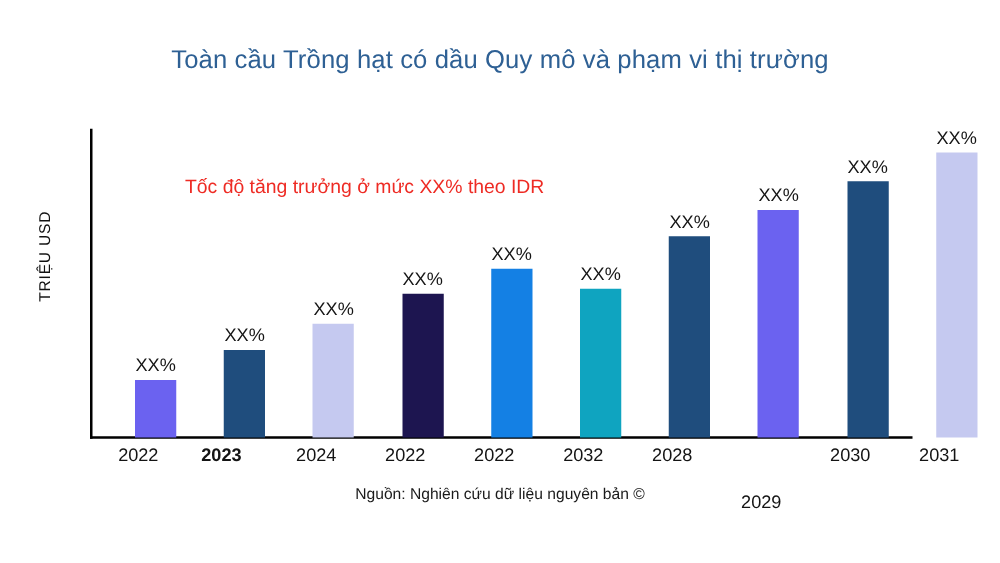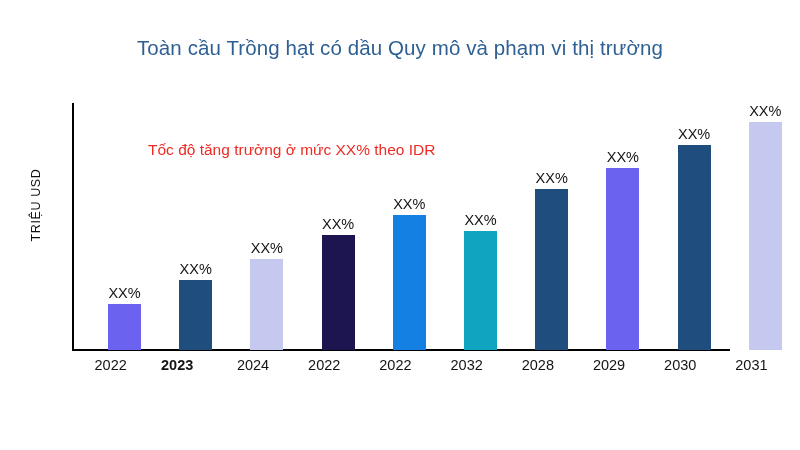--- a/index.html
+++ b/index.html
@@ -164,27 +164,28 @@
       <div class="tick-label" style="left: 450.5px;">2032</div>
       <div class="bar-group" style="left: 535.2px; width: 33px; height: 191px;">
         <div class="bar" style="height: 161px; background: rgb(31, 77, 125);"></div>
         <div class="bar-value" style="bottom: 164px;">XX%</div>
       </div>
       <div class="tick-label" style="left: 521.7px;">2028</div>
       <div class="bar-group" style="left: 606.4px; width: 33px; height: 212px;">
         <div class="bar" style="height: 182px; background: rgb(107, 98, 240);"></div>
         <div class="bar-value" style="bottom: 185px;">XX%</div>
       </div>
-      <div class="tick-label" style="left: 592.9px;">2029</div>
+      <div class="tick-label" style="left: 592.9px; margin-top: 37px;">2029</div>
       <div class="bar-group" style="left: 677.6px; width: 33px; height: 235px;">
         <div class="bar" style="height: 205px; background: rgb(31, 77, 125);"></div>
         <div class="bar-value" style="bottom: 208px;">XX%</div>
       </div>
       <div class="tick-label" style="left: 664.1px;">2030</div>
       <div class="bar-group" style="left: 748.8px; width: 33px; height: 258px;">
         <div class="bar" style="height: 228px; background: rgb(197, 201, 240);"></div>
         <div class="bar-value" style="bottom: 231px;">XX%</div>
       </div>
       <div class="tick-label" style="left: 735.3px;">2031</div>
     </div>
 
+  <div class="source-note">Nguồn: Nghiên cứu dữ liệu nguyên bản ©</div>
 
 </div>
 
 </body></html>

